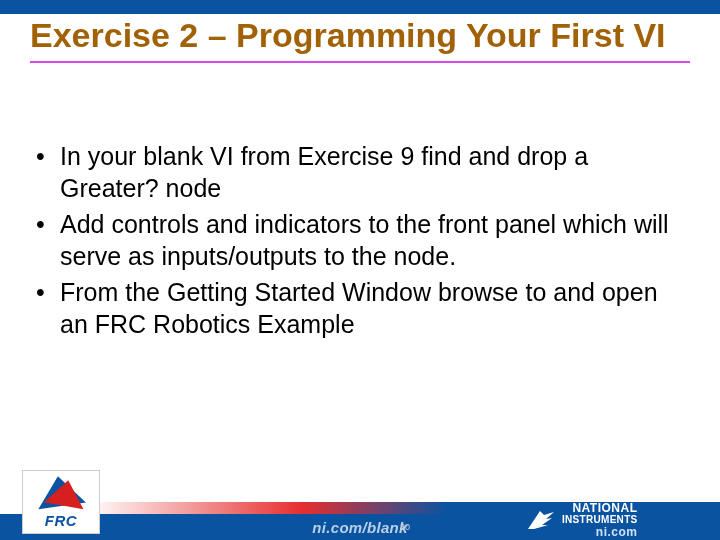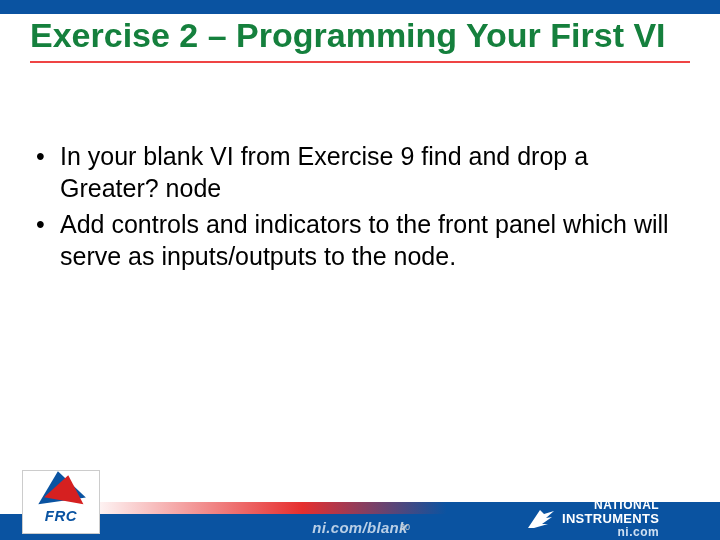--- a/index.html
+++ b/index.html
@@ -1,53 +1,54 @@
 <!DOCTYPE html>
 <html><head>
 <meta charset="utf-8">
 <style>
   * { margin: 0; padding: 0; box-sizing: border-box; }
   html, body { width: 720px; height: 540px; overflow: hidden; font-family: Arial, Helvetica, sans-serif; background: #fff; }
   .slide { position: relative; width: 720px; height: 540px; background: #fff; }
   .top-bar { position: absolute; top: 0; left: 0; width: 720px; height: 14px; background: #0a53a1; }
-  .title { position: absolute; top: 16px; left: 30px; width: 660px; font-weight: bold; color: #15803d; font-size: 34px; line-height: 1.15; border-bottom: 2px solid #ef4444; padding-bottom: 6px; }
+  .title { position: absolute; top: 16px; left: 30px; width: 660px; font-weight: bold; color: #a16207; font-size: 34px; line-height: 1.15; border-bottom: 2px solid #d946ef; padding-bottom: 6px; }
   .content { position: absolute; top: 140px; left: 30px; width: 660px; color: #000; font-size: 25px; line-height: 1.28; }
   .content ul { list-style: none; }
   .content li { position: relative; padding-left: 30px; margin-bottom: 4px; }
   .content li::before { content: "•"; position: absolute; left: 6px; top: 0; font-size: 25px; color: #000; }
   .footer-bar { position: absolute; left: 0; bottom: 0; width: 720px; height: 72px; }
   .footer-grad { position: absolute; left: 0; bottom: 26px; width: 720px; height: 12px; background: linear-gradient(to right, #ffffff 0%, #ffffff 12%, #e62e2e 42%, #0a53a1 62%, #0a53a1 100%); }
   .footer-blue { position: absolute; left: 0; bottom: 0; width: 720px; height: 26px; background: #0a53a1; }
   .footer-text { position: absolute; bottom: 4px; left: 50%; transform: translateX(-50%); color: #b9cfe6; font-weight: bold; font-size: 15px; font-style: italic; letter-spacing: .3px; }
   .page-num { position: absolute; bottom: 8px; left: 400px; color: #cfcfcf; font-size: 9px; }
-  .frc-logo { position: absolute; left: 22px; bottom: 6px; width: 78px; height: 64px; background: #fff; border: 1px solid #ccc; display: flex; flex-direction: column; align-items: center; z-index: 5; }
+  .frc-logo { position: absolute; left: 22px; bottom: 6px; width: 78px; height: 64px; background: #fff; border: 1px solid #ccc; display: flex; flex-direction: column; align-items: center; justify-content: center; z-index: 5; }
   .frc-tri { position: relative; width: 50px; height: 34px; }
   .frc-tri .blue { position: absolute; left: 0; top: 0; width: 0; height: 0; border-left: 24px solid transparent; border-right: 24px solid transparent; border-bottom: 30px solid #0a53a1; transform: rotate(-8deg); }
   .frc-tri .red { position: absolute; left: 10px; top: 4px; width: 0; height: 0; border-left: 20px solid transparent; border-right: 20px solid transparent; border-bottom: 26px solid #d62020; transform: rotate(10deg); }
   .frc-label { margin-top: 2px; font-style: italic; font-weight: bold; font-size: 15px; color: #0a53a1; letter-spacing: .5px; }
   .ni-logo { position: absolute; right: 14px; bottom: 2px; width: 180px; display: flex; align-items: center; gap: 6px; z-index: 5; text-align: right; }
   .ni-eagle { width: 30px; height: 22px; }
   .ni-eagle svg { width: 30px; height: 22px; display: block; }
   .ni-text { color: #fff; line-height: 1; }
   .ni-text .line1 { font-size: 12px; font-weight: bold; letter-spacing: .5px; }
-  .ni-text .line2 { font-size: 13px; font-weight: bold; letter-spacing: .3px; margin-top: 1px; }
+  .ni-text .line2 { font-size: 10px; font-weight: bold; letter-spacing: .3px; margin-top: 1px; }
   .ni-text .line3 { font-size: 12px; font-weight: bold; color: #cfe0f2; letter-spacing: .5px; margin-top: 1px; }
 </style>
 </head>
 <body>
 
 <div class="slide">
   <div class="top-bar"></div>
 
   <h1 class="title">Exercise 2 – Programming Your First VI</h1>
 
   <div class="content">
     <ul>
       <li>In your blank VI from Exercise 9 find and drop a Greater? node</li>
       <li>Add controls and indicators to the front panel which will serve as inputs/outputs to the node.</li>
+      <li>From the Getting Started Window browse to and open an FRC Robotics Example</li>
     </ul>
   </div>
 
   <div class="footer-bar">
     <div class="footer-grad"></div>
     <div class="footer-blue"></div>
     <div class="footer-text">ni.com/blank</div>
     <div class="page-num">30</div>
 
     <div class="frc-logo">

